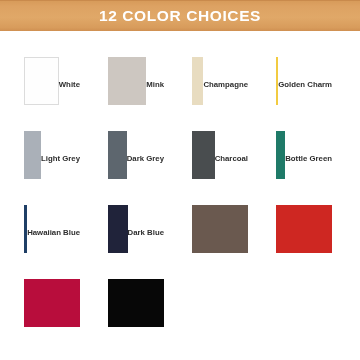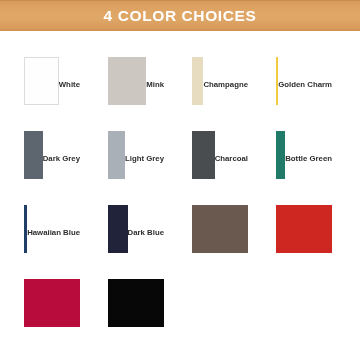--- a/index.html
+++ b/index.html
@@ -82,21 +82,21 @@
     line-height: 1;
     white-space: nowrap;
   }
 </style>
 </head>
 <body style="background: rgb(255, 255, 255);">
 
 <div class="page">
 
   <div class="header-band">
-    <div class="header-title">4 COLOR CHOICES</div>
+    <div class="header-title">12 COLOR CHOICES</div>
   </div>
 
   <div class="grid">
 
     <div class="cell">
       <div class="swatch bordered" style="background: rgb(254, 254, 254);"></div>
       <div class="cell-label">White</div>
     </div>
     <div class="cell">
       <div class="swatch" style="background: rgb(205, 199, 193);"></div>
@@ -105,26 +105,26 @@
     <div class="cell">
       <div class="swatch" style="background: rgb(232, 220, 192);"></div>
       <div class="cell-label">Champagne</div>
     </div>
     <div class="cell">
       <div class="swatch" style="background: rgb(242, 203, 65);"></div>
       <div class="cell-label">Golden Charm</div>
     </div>
 
     <div class="cell">
+      <div class="swatch" style="background: rgb(170, 176, 184);"></div>
+      <div class="cell-label">Light Grey</div>
+    </div>
+    <div class="cell">
       <div class="swatch" style="background: rgb(93, 102, 110);"></div>
       <div class="cell-label">Dark Grey</div>
-    </div>
-    <div class="cell">
-      <div class="swatch" style="background: rgb(170, 176, 184);"></div>
-      <div class="cell-label">Light Grey</div>
     </div>
     <div class="cell">
       <div class="swatch" style="background: rgb(73, 77, 79);"></div>
       <div class="cell-label">Charcoal</div>
     </div>
 
     <div class="cell">
       <div class="swatch" style="background: rgb(31, 122, 104);"></div>
       <div class="cell-label">Bottle Green</div>
     </div>

